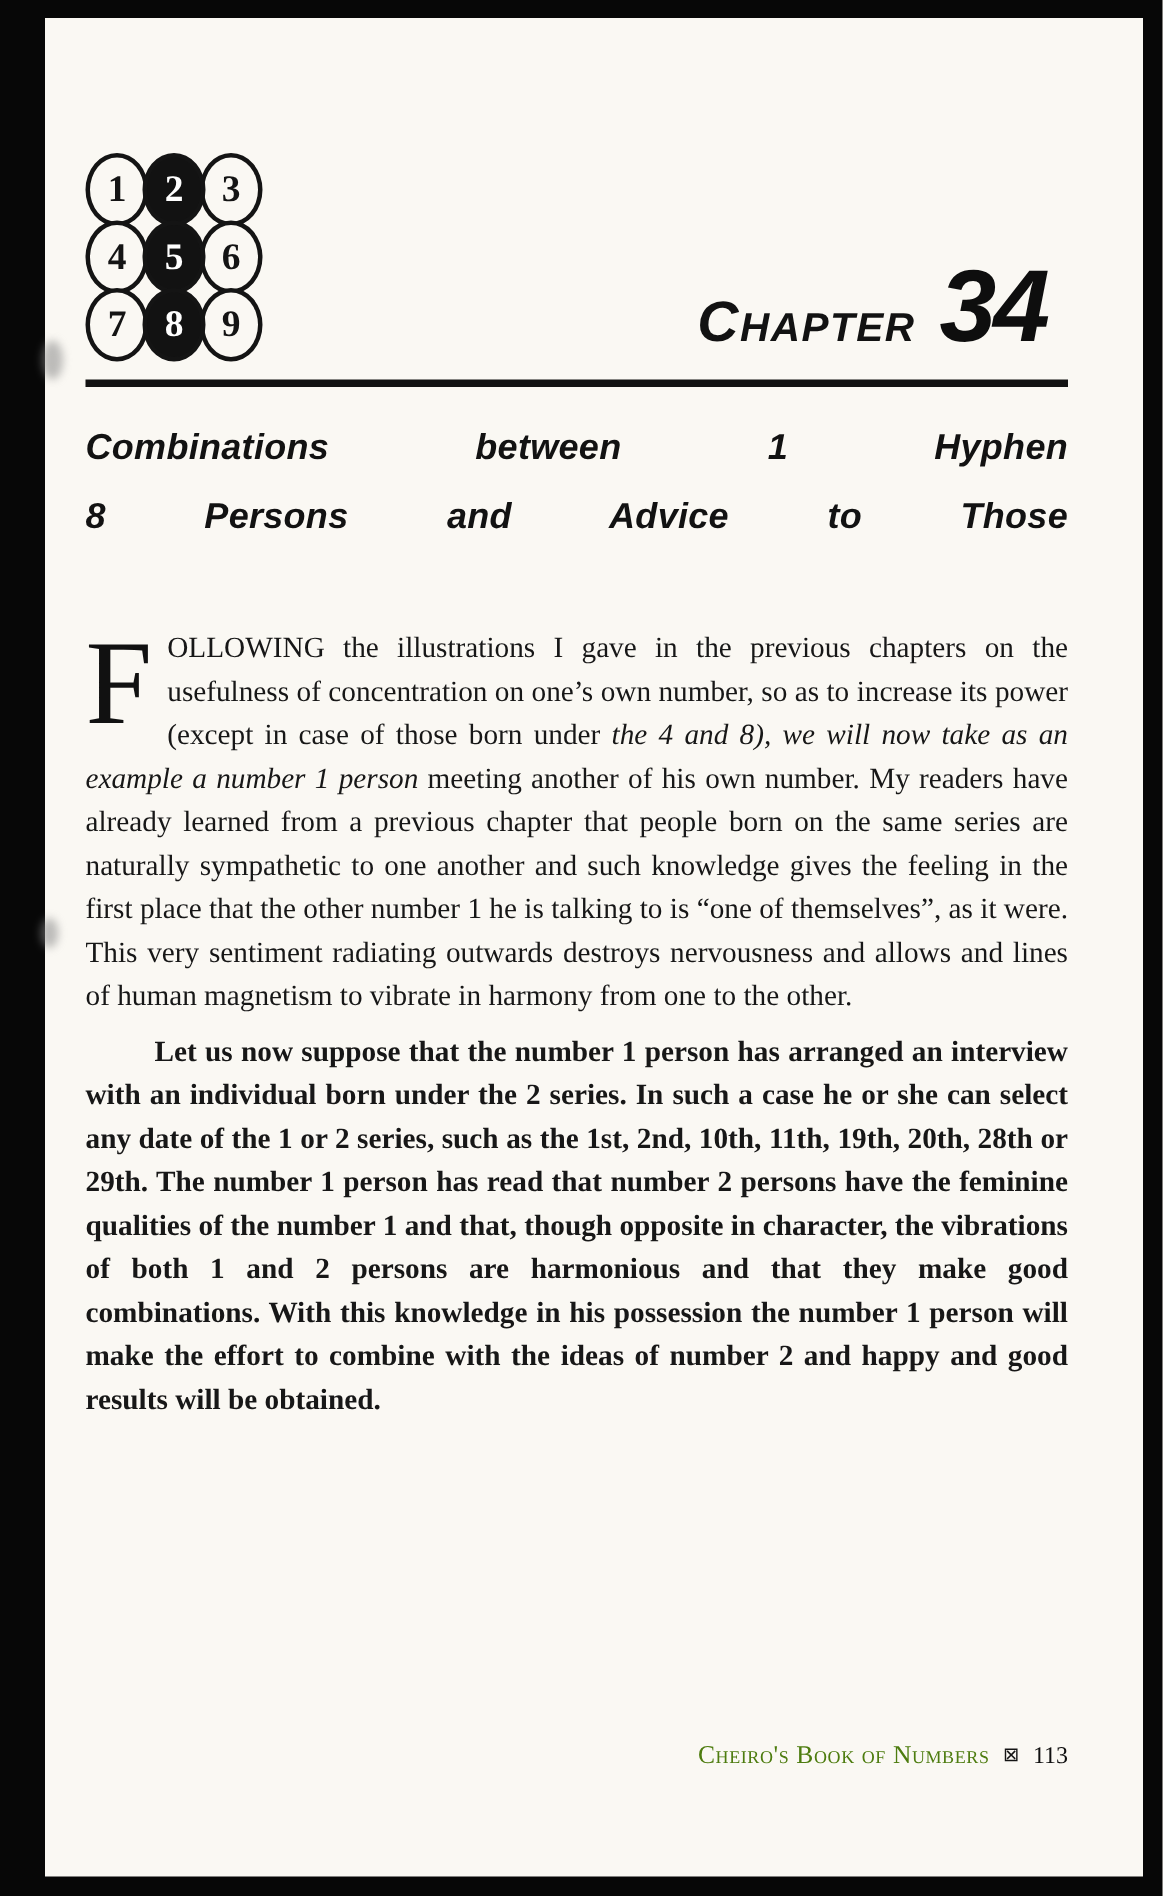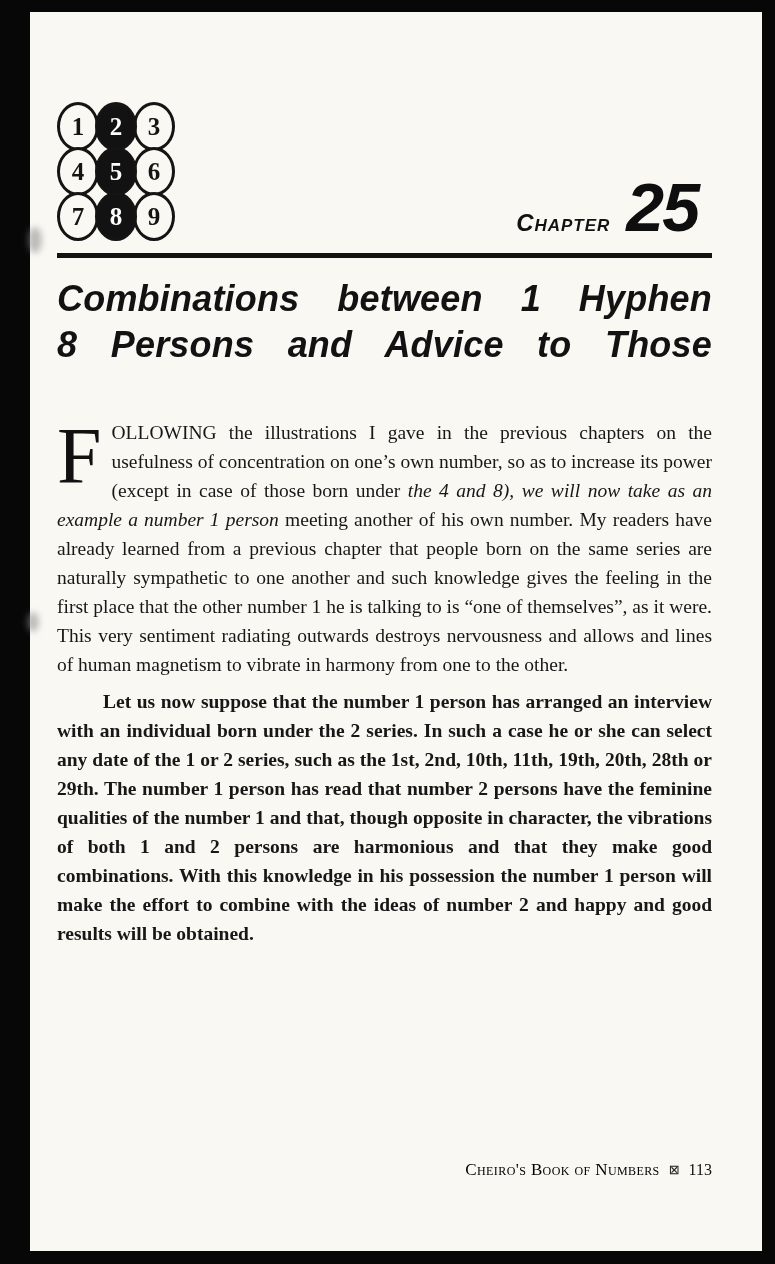--- a/index.html
+++ b/index.html
@@ -39,37 +39,37 @@
     background: #faf8f3; color: #141414;
     position: relative;
   }
   .circle + .circle { margin-left: -4px; }
   .circle.filled { background: #121212; color: #ffffff; z-index: 2; }
 
   .chapter { display: flex; align-items: baseline; gap: 16px; padding: 0 14px 4px 0; }
   .chapter-label {
     font-family: "Liberation Sans", sans-serif;
     font-style: italic; font-weight: bold;
-    font-variant: small-caps; font-size: 24px; letter-spacing: 1px;
+    font-variant: small-caps; font-size: 38px; letter-spacing: 1px;
     color: #121212;
   }
   .chapter-number {
     font-family: "Liberation Sans", sans-serif;
     font-style: italic; font-weight: bold;
     font-size: 68px; line-height: 0.85; letter-spacing: -2px;
     color: #0e0e0e;
   }
 
   .rule { height: 5px; background: #131313; margin-top: 12px; border: none; }
 
   .title {
     margin: 18px 0 0 0;
     font-family: "Liberation Sans", sans-serif;
     font-style: italic; font-weight: bold;
-    font-size: 36px; line-height: 46px;
+    font-size: 24px; line-height: 46px;
     color: #121212; letter-spacing: 0.2px;
   }
   .title-line { text-align: justify; text-align-last: justify; }
 
   .body-text {
     margin-top: 50px;
     font-size: 19.5px; line-height: 29px;
     text-align: justify;
     color: #171717;
   }
@@ -82,21 +82,21 @@
     color: #111111;
   }
 
   .it { font-style: italic; }
 
   .footer {
     position: absolute; right: 50px; top: 1148px;
     display: flex; align-items: baseline; gap: 9px;
     white-space: nowrap;
   }
-  .book-title { font-variant: small-caps; font-size: 17px; letter-spacing: 0.4px; color: #000000; }
+  .book-title { font-variant: small-caps; font-size: 17px; letter-spacing: 0.4px; color: #4d7c0f; }
   .env { font-size: 13px; color: #141414; position: relative; top: -1px; }
   .page-num { font-size: 16px; color: #101010; }
 </style>
 </head>
 <body>
 
 <div class="page">
   <div class="smudge s1"></div>
   <div class="smudge s2"></div>
 
@@ -117,21 +117,21 @@
         </div>
         <div class="logo-row">
           <span class="circle">7</span>
           <span class="circle filled">8</span>
           <span class="circle">9</span>
         </div>
       </div>
 
       <div class="chapter">
         <span class="chapter-label">Chapter</span>
-        <span class="chapter-number">25</span>
+        <span class="chapter-number">34</span>
       </div>
 
     </div>
 
     <hr class="rule">
 
     <h1 class="title">
       <div class="title-line">Combinations between 1 Hyphen</div>
       <div class="title-line">8 Persons and Advice to Those</div>
     </h1>

